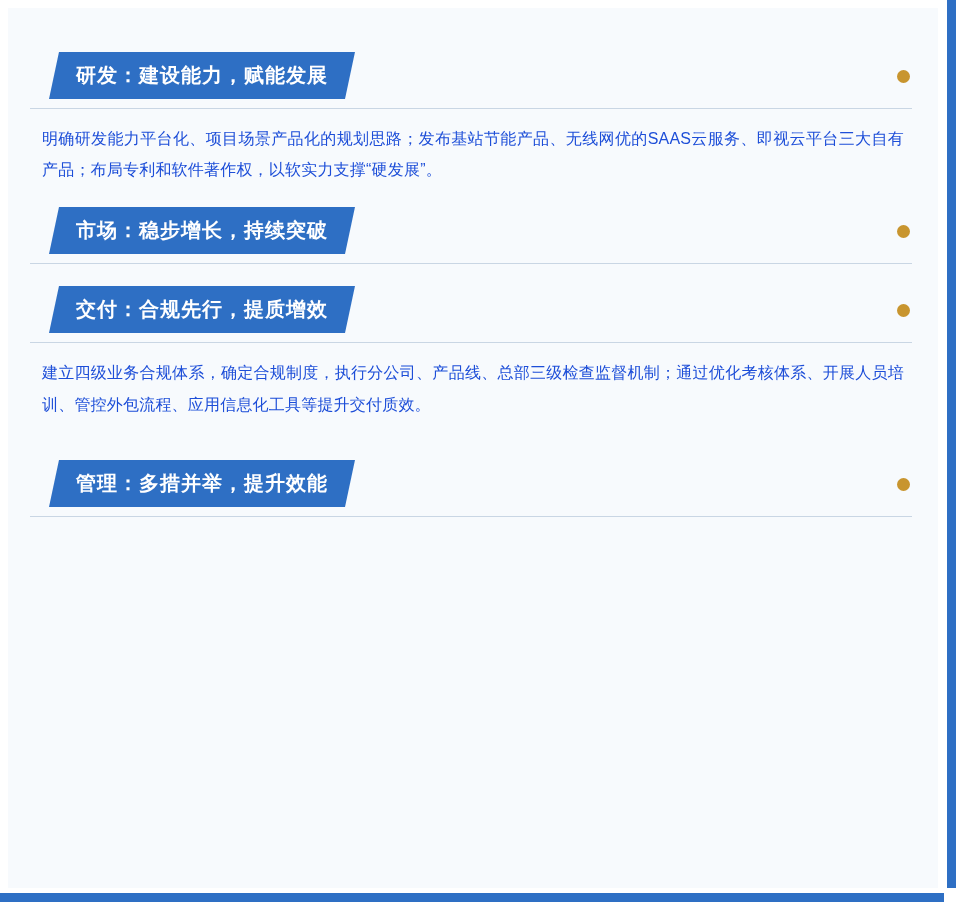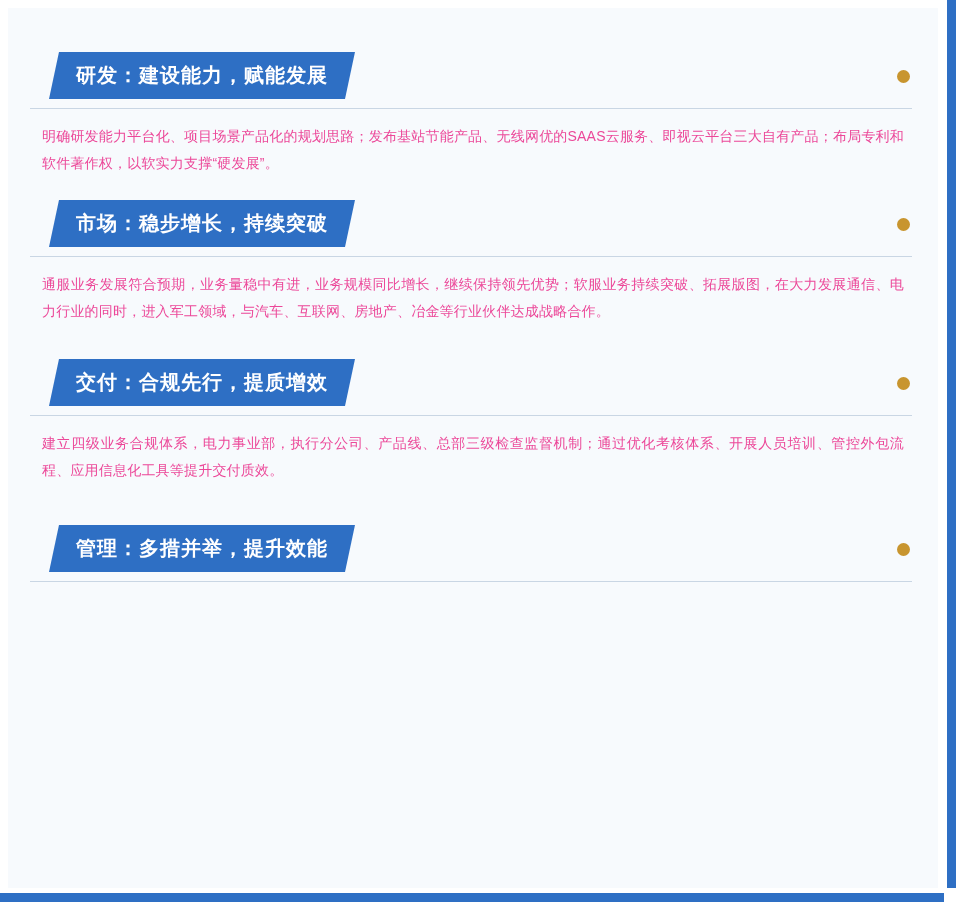--- a/index.html
+++ b/index.html
@@ -102,23 +102,23 @@
     background: #c8952f;
   }
 
   .divider {
     height: 1px;
     background: #c9d6e4;
     margin: 4px 0 0 0;
   }
 
   .body-text {
-    font-size: 14px;
+    font-size: 16px;
     line-height: 1.95;
-    color: #ec4899;
+    color: #1d4ed8;
     padding: 14px 8px 12px 12px;
     text-align: justify;
     letter-spacing: 0.2px;
   }
 
   
   .section.s1 { margin-top: 18px; }
   .section.s2 { margin-top: 10px; }
   .section.s3 { margin-top: 22px; }
   .section.s4 { margin-top: 28px; }
@@ -142,30 +142,29 @@
       <div class="divider"></div>
       <div class="body-text">明确研发能力平台化、项目场景产品化的规划思路；发布基站节能产品、无线网优的SAAS云服务、即视云平台三大自有产品；布局专利和软件著作权，以软实力支撑“硬发展”。</div>
     </div>
 
     <div class="section s2">
       <div class="section-header-row">
         <div class="tag"><span>市场：稳步增长，持续突破</span></div>
         <div class="dot"></div>
       </div>
       <div class="divider"></div>
-      <div class="body-text">通服业务发展符合预期，业务量稳中有进，业务规模同比增长，继续保持领先优势；软服业务持续突破、拓展版图，在大力发展通信、电力行业的同时，进入军工领域，与汽车、互联网、房地产、冶金等行业伙伴达成战略合作。</div>
     </div>
 
     <div class="section s3">
       <div class="section-header-row">
         <div class="tag"><span>交付：合规先行，提质增效</span></div>
         <div class="dot"></div>
       </div>
       <div class="divider"></div>
-      <div class="body-text">建立四级业务合规体系，电力事业部，执行分公司、产品线、总部三级检查监督机制；通过优化考核体系、开展人员培训、管控外包流程、应用信息化工具等提升交付质效。</div>
+      <div class="body-text">建立四级业务合规体系，确定合规制度，执行分公司、产品线、总部三级检查监督机制；通过优化考核体系、开展人员培训、管控外包流程、应用信息化工具等提升交付质效。</div>
     </div>
 
     <div class="section s4">
       <div class="section-header-row">
         <div class="tag"><span>管理：多措并举，提升效能</span></div>
         <div class="dot"></div>
       </div>
       <div class="divider"></div>
     </div>
 

